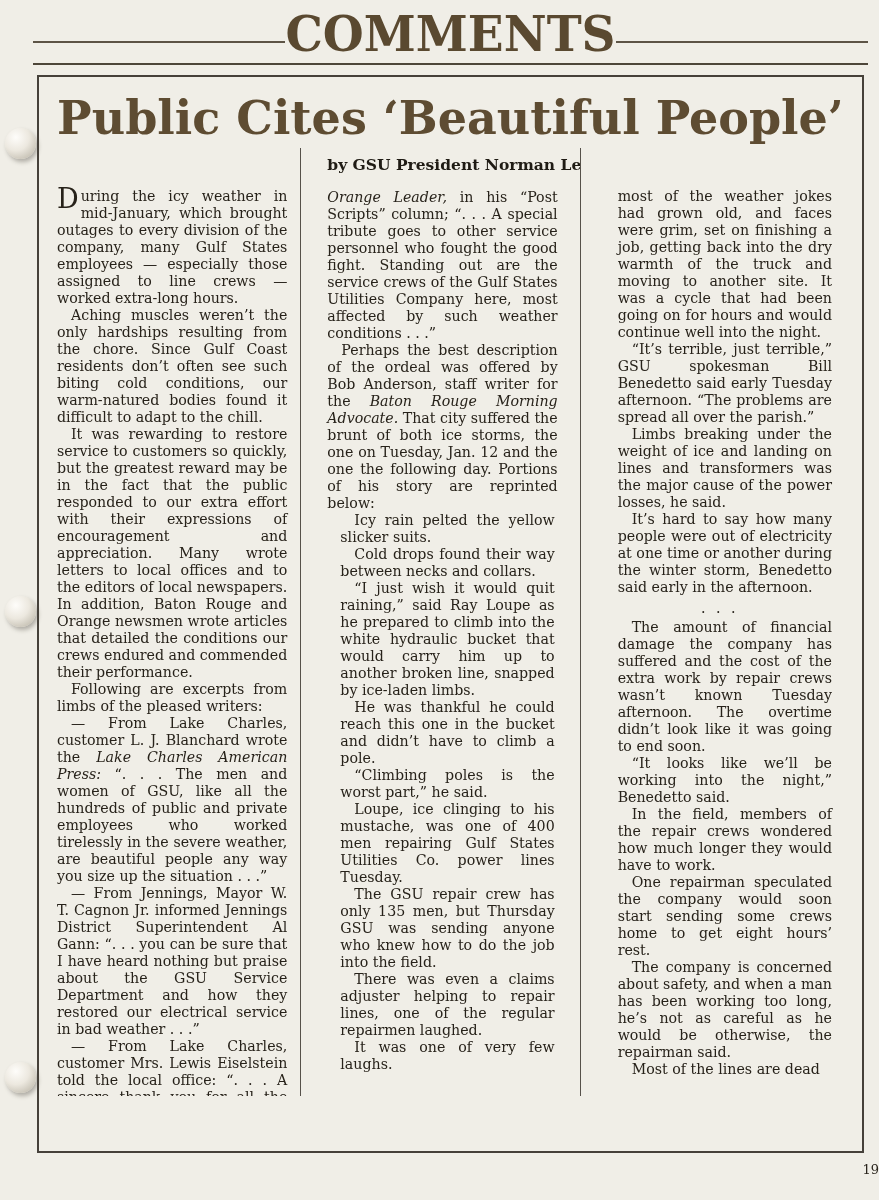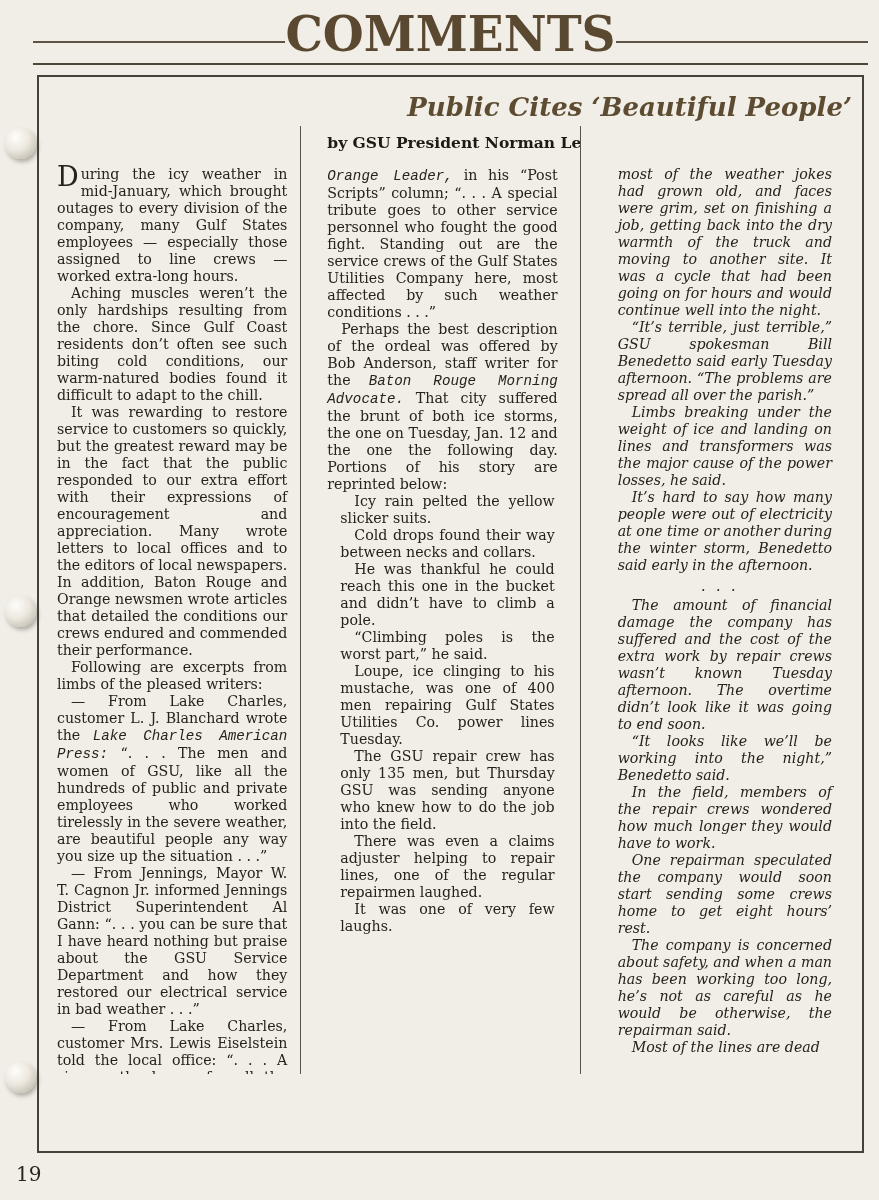--- a/index.html
+++ b/index.html
@@ -34,53 +34,53 @@
   }
   .hole1{top:128px;} .hole2{top:596px;} .hole3{top:1062px;}
   
   .frame{
     position:absolute;left:37px;top:75px;width:827px;height:1078px;
     border:2px solid #46413a;
     box-sizing:border-box;
     overflow:hidden;
   }
   .title{
-    text-align:right;margin:16px 10px 4px;
-    font-size:26px;font-weight:bold;color:#5e4c32;
-    letter-spacing:0px;line-height:1.1;font-style:italic;
+    text-align:center;margin:16px 10px 4px;
+    font-size:46px;font-weight:bold;color:#5e4c32;
+    letter-spacing:0px;line-height:1.1;
   }
   .cols{
     display:flex;align-items:stretch;
     margin-top:4px;height:948px;
   }
   .col{
     flex:1;box-sizing:border-box;
     font-size:14.2px;line-height:17px;text-align:justify;
     overflow:hidden;
   }
   .col-1{padding:40px 13px 0 18px;}
   .col-2{border-left:1.5px solid #56514a;border-right:1.5px solid #56514a;padding:6px 22px 0 26px;}
-  .col-3{padding:40px 27px 0 24px;font-style:italic;}
+  .col-3{padding:40px 27px 0 24px;}
   .byline{
     text-align:center;font-weight:bold;font-size:15.5px;color:#1f1b14;
     margin:2px 0 16px;white-space:nowrap;
   }
   .para{margin:0;text-indent:14px;}
   .para.lead{text-indent:0;}
   .para.excerpt{margin-left:13px;margin-right:3px;text-indent:14px;}
   .para.noindent{text-indent:0;}
   .para.dots{text-align:center;text-indent:0;letter-spacing:3px;margin:4px 0 2px;}
   .para.continued{font-weight:bold;text-indent:0;margin-top:28px;}
-  .em{font-style:italic;font-family:Liberation Mono, monospace;}
+  .em{font-style:italic;}
   .dropcap{
     float:left;font-size:27px;line-height:21px;padding-right:2px;
   }
   .page-number{
     position:absolute;left:16px;right:0;top:1162px;
-    text-align:left;font-size:20px;color:#2a251d;
+    text-align:right;font-size:13px;color:#2a251d;
   }
 </style>
 </head>
 <body>
 
 <div class="masthead">
   <div class="mast-line"></div>
   <div class="mast-word">COMMENTS</div>
   <div class="mast-line"></div>
 </div>
@@ -101,20 +101,21 @@
         <p class="para"><span>— From Lake Charles, customer L. J. Blanchard wrote the </span><span class="em">Lake Charles American Press:</span><span> “. . . The men and women of GSU, like all the hundreds of public and private employees who worked tirelessly in the severe weather, are beautiful people any way you size up the situation . . .”</span></p>
         <p class="para"><span>— From Jennings, Mayor W. T. Cagnon Jr. informed Jennings District Superintendent Al Gann: “. . . you can be sure that I have heard nothing but praise about the GSU Service Department and how they restored our electrical service in bad weather . . .”</span></p>
         <p class="para"><span>— From Lake Charles, customer Mrs. Lewis Eiselstein told the local office: “. . . A sincere thank you for all the hard, cold work that is necessary to keep people like my family warm on such a cold day . . .”</span></p>
       </div>
     <div class="col col-2">
       <div class="byline">by GSU President Norman Lee</div>
     <p class="para lead"><span class="em">Orange Leader,</span><span> in his “Post Scripts” column; “. . . A special tribute goes to other service personnel who fought the good fight. Standing out are the service crews of the Gulf States Utilities Company here, most affected by such weather conditions . . .”</span></p>
         <p class="para"><span>Perhaps the best description of the ordeal was offered by Bob Anderson, staff writer for the </span><span class="em">Baton Rouge Morning Advocate.</span><span> That city suffered the brunt of both ice storms, the one on Tuesday, Jan. 12 and the one the following day. Portions of his story are reprinted below:</span></p>
         <p class="para excerpt"><span>Icy rain pelted the yellow slicker suits.</span></p>
         <p class="para excerpt"><span>Cold drops found their way between necks and collars.</span></p>
+        <p class="para excerpt"><span>“I just wish it would quit raining,” said Ray Loupe as he prepared to climb into the white hydraulic bucket that would carry him up to another broken line, snapped by ice-laden limbs.</span></p>
         <p class="para excerpt"><span>He was thankful he could reach this one in the bucket and didn’t have to climb a pole.</span></p>
         <p class="para excerpt"><span>“Climbing poles is the worst part,” he said.</span></p>
         <p class="para excerpt"><span>Loupe, ice clinging to his mustache, was one of 400 men repairing Gulf States Utilities Co. power lines Tuesday.</span></p>
         <p class="para excerpt"><span>The GSU repair crew has only 135 men, but Thursday GSU was sending anyone who knew how to do the job into the field.</span></p>
         <p class="para excerpt"><span>There was even a claims adjuster helping to repair lines, one of the regular repairmen laughed.</span></p>
         <p class="para excerpt"><span>It was one of very few laughs.</span></p>
       </div>
     <div class="col col-3">
         <p class="para excerpt noindent"><span>most of the weather jokes had grown old, and faces were grim, set on finishing a job, getting back into the dry warmth of the truck and moving to another site. It was a cycle that had been going on for hours and would continue well into the night.</span></p>
         <p class="para excerpt"><span>“It’s terrible, just terrible,” GSU spokesman Bill Benedetto said early Tuesday afternoon. “The problems are spread all over the parish.”</span></p>

